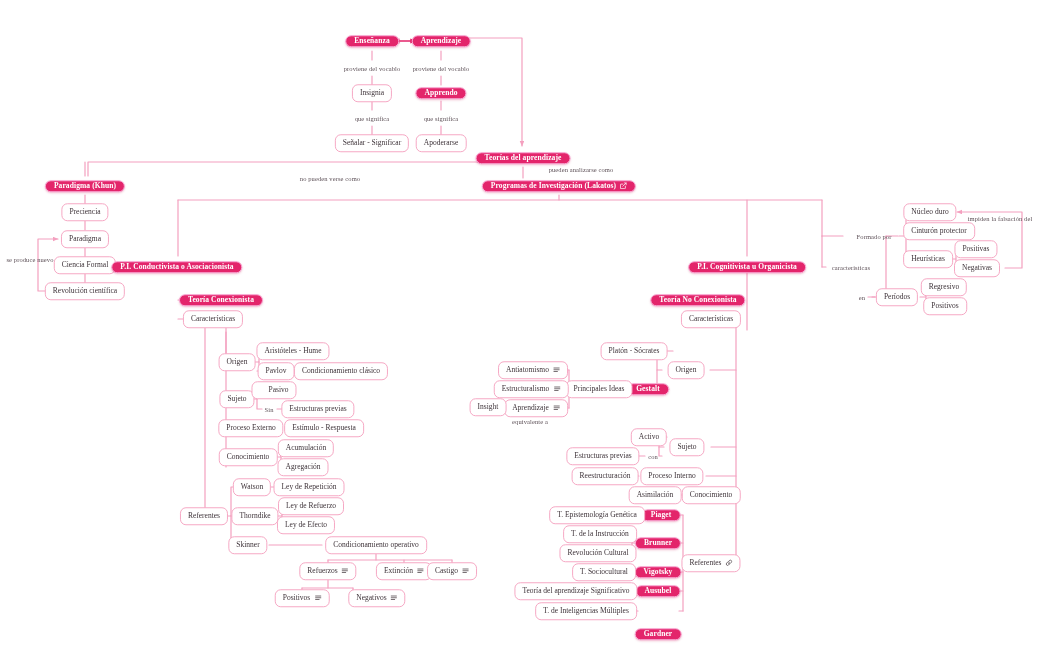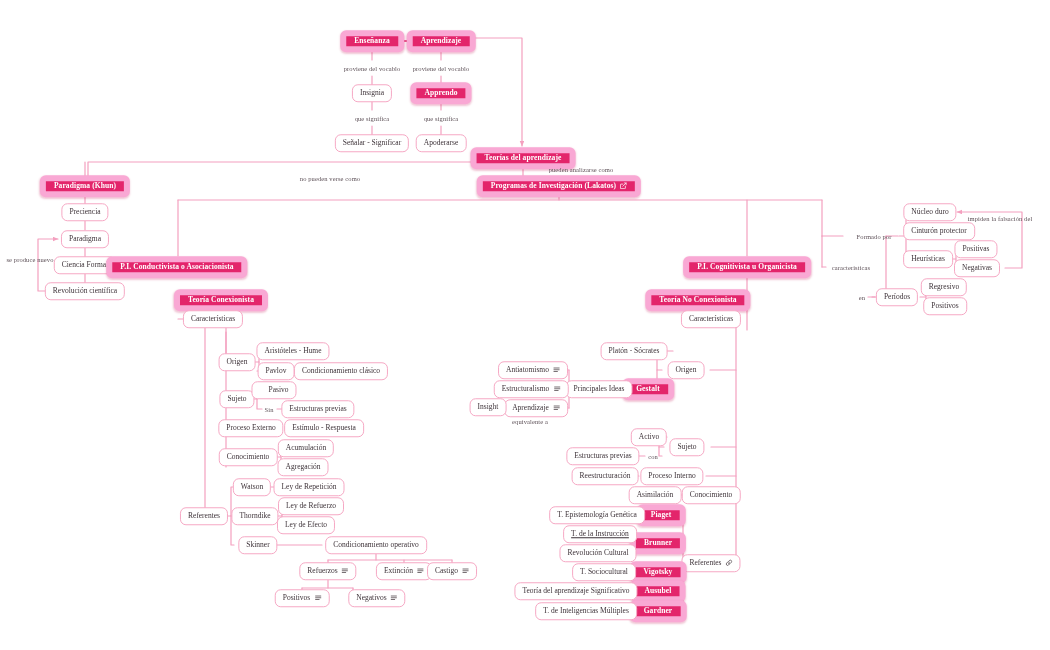--- a/index.html
+++ b/index.html
@@ -18,21 +18,21 @@
     white-space:nowrap;
     border-radius:6px;
     line-height:1;
     transform:translate(-50%,-50%);
   }
   .node .lbl{display:inline-block;}
 
   
   .node.fill{
     background:#e3256b;
-    border:6px solid #f9a8d4;
+    border:1px solid #f9a8d4;
     color:#ffffff;
     font-weight:bold;
     font-size:7.5px;
     letter-spacing:.1px;
     padding:1px 8px;
     box-shadow:0 1px 2px rgba(200,30,90,.25);
   }
   
   .node.out{
     background:#ffffff;
@@ -341,21 +341,21 @@
     </div>
     <div class="node out" style="left: 255px; top: 516px;">
       <span class="lbl">Thorndike</span>
     </div>
     <div class="node out" style="left: 311px; top: 506px;">
       <span class="lbl">Ley de Refuerzo</span>
     </div>
     <div class="node out" style="left: 306px; top: 525px;">
       <span class="lbl">Ley de Efecto</span>
     </div>
-    <div class="node out" style="left: 258px; top: 545px;">
+    <div class="node out" style="left: 248px; top: 545px;">
       <span class="lbl">Skinner</span>
     </div>
     <div class="node out" style="left: 376px; top: 545px;">
       <span class="lbl">Condicionamiento operativo</span>
     </div>
     <div class="node out" style="left: 328px; top: 571px;">
       <span class="lbl">Refuerzos</span>
       <span class="icon">
         <svg width="7" height="7" viewBox="0 0 12 12" fill="none" stroke="currentColor" stroke-width="1.2" stroke-linecap="round">
           <path d="M1.5 3h9"></path>
@@ -490,39 +490,39 @@
     </div>
     <div class="node fill" style="left: 661px; top: 515px;">
       <span class="lbl">Piaget</span>
     </div>
     <div class="node out" style="left: 597px; top: 515px;">
       <span class="lbl">T. Epistemología Genética</span>
     </div>
     <div class="node fill" style="left: 658px; top: 543px;">
       <span class="lbl">Brunner</span>
     </div>
-    <div class="node out" style="left: 600px; top: 534px; text-decoration: underline;">
+    <div class="node out" style="left: 600px; top: 534px;">
       <span class="lbl">T. de la Instrucción</span>
     </div>
     <div class="node out" style="left: 598px; top: 553px;">
       <span class="lbl">Revolución Cultural</span>
     </div>
     <div class="node fill" style="left: 658px; top: 572px;">
       <span class="lbl">Vigotsky</span>
     </div>
     <div class="node out" style="left: 604px; top: 572px;">
       <span class="lbl">T. Sociocultural</span>
     </div>
     <div class="node fill" style="left: 658px; top: 591px;">
       <span class="lbl">Ausubel</span>
     </div>
     <div class="node out" style="left: 576px; top: 591px;">
       <span class="lbl">Teoría del aprendizaje Significativo</span>
     </div>
-    <div class="node fill" style="left: 658px; top: 611px;">
+    <div class="node fill" style="left: 658px; top: 634px;">
       <span class="lbl">Gardner</span>
     </div>
     <div class="node out" style="left: 586px; top: 611px;">
       <span class="lbl">T. de Inteligencias Múltiples</span>
     </div>
     <div class="node out" style="left: 930px; top: 212px;">
       <span class="lbl">Núcleo duro</span>
     </div>
     <div class="node out" style="left: 939px; top: 231px;">
       <span class="lbl">Cinturón protector</span>

